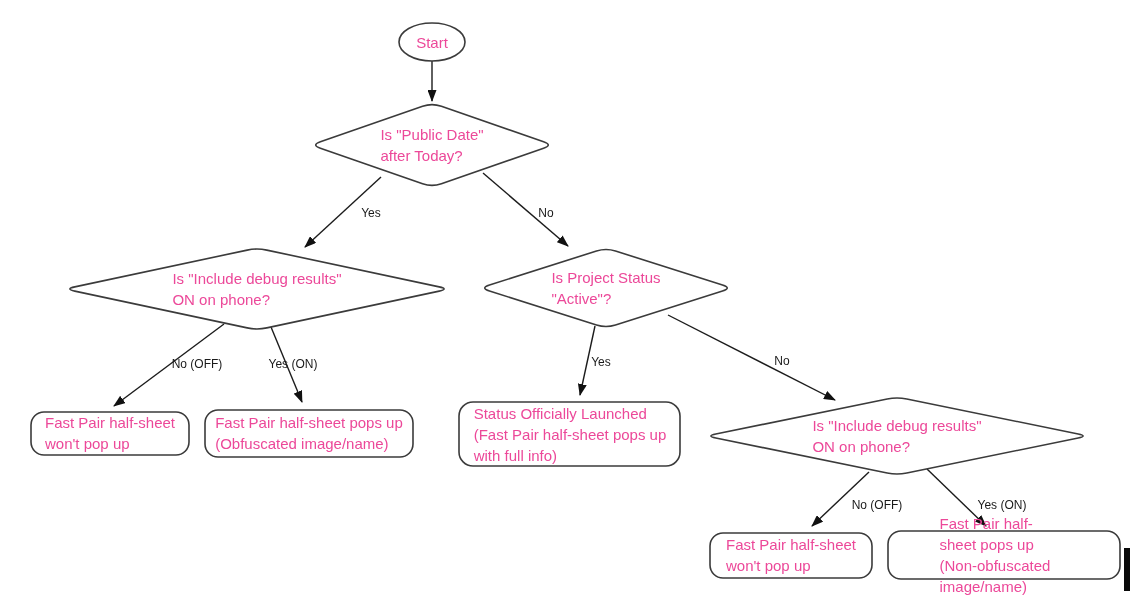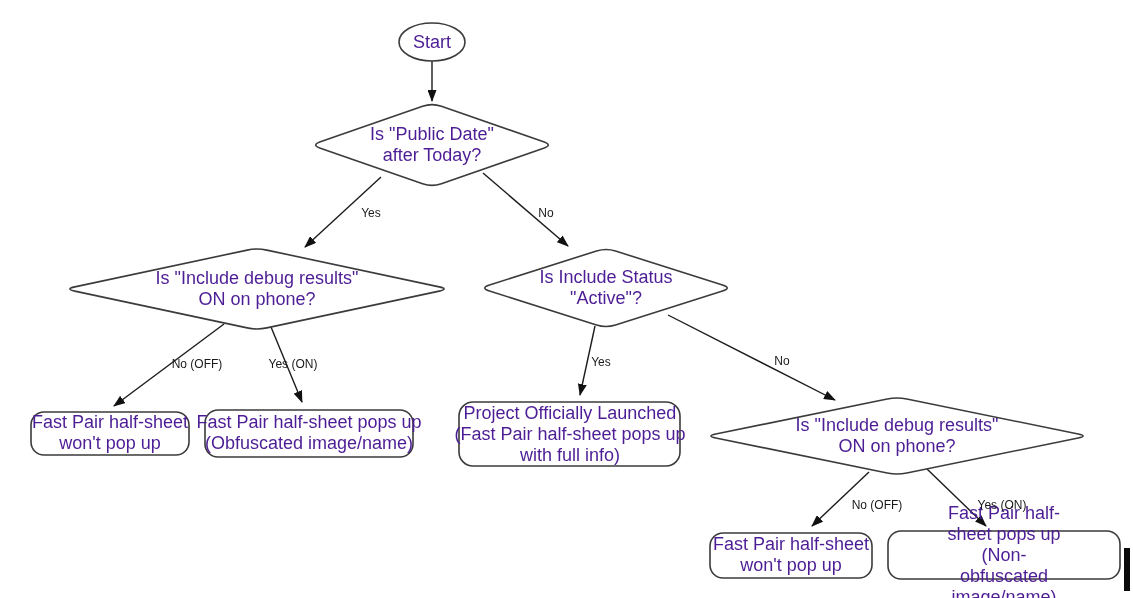--- a/index.html
+++ b/index.html
@@ -9,24 +9,23 @@
     height: 598px;
     background: #ffffff;
     font-family: "Liberation Sans", "DejaVu Sans", sans-serif;
     overflow: hidden;
   }
   #diagram { position: absolute; left: 0; top: 0; }
   .lbl {
     position: absolute;
     transform: translate(-50%, -50%);
     white-space: pre-line;
-    text-align: center;
-    font-size: 18px;
+    font-size: 15px;
     line-height: 21px;
-    color: #4c1d95;
+    color: #ec4899;
     pointer-events: none;
   }
   .edge-lbl {
     position: absolute;
     transform: translate(-50%, -50%);
     white-space: nowrap;
     font-size: 12px;
     color: #1a1a1a;
     pointer-events: none;
   }
@@ -65,29 +64,29 @@
     <rect id="shape-boxD" class="shape" x="710" y="533" width="162" height="45" rx="13" ry="13"></rect>
     <rect id="shape-boxE" class="shape" x="888" y="531" width="232" height="48" rx="13" ry="13"></rect>
     <rect id="cursor-bar" fill="#0a0a0a" x="1124" y="548" width="6" height="43"></rect>
   </svg>
 
   <div class="lbl" style="left:432px; top:42px;">Start</div>
   <div class="lbl" style="left:432px; top:145px;">Is "Public Date"
 after Today?</div>
   <div class="lbl" style="left:257px; top:289px;">Is "Include debug results"
 ON on phone?</div>
-  <div class="lbl" style="left:606px; top:288px;">Is Include Status
+  <div class="lbl" style="left:606px; top:288px;">Is Project Status
 "Active"?</div>
   <div class="lbl" style="left:897px; top:436px;">Is "Include debug results"
 ON on phone?</div>
   <div class="lbl" style="left:110px; top:433px;">Fast Pair half-sheet
 won't pop up</div>
   <div class="lbl" style="left:309px; top:433px;">Fast Pair half-sheet pops up
 (Obfuscated image/name)</div>
-  <div class="lbl" style="left:570px; top:434px;">Project Officially Launched
+  <div class="lbl" style="left:570px; top:434px;">Status Officially Launched
 (Fast Pair half-sheet pops up
 with full info)</div>
   <div class="lbl" style="left:791px; top:555px;">Fast Pair half-sheet
 won't pop up</div>
   <div class="lbl" style="left:1004px; top:555px;">Fast Pair half-sheet pops up
 (Non-obfuscated image/name)</div>
 
   <div class="edge-lbl" style="left:371px; top:213px;">Yes</div>
   <div class="edge-lbl" style="left:546px; top:213px;">No</div>
   <div class="edge-lbl" style="left:197px; top:364px;">No (OFF)</div>

